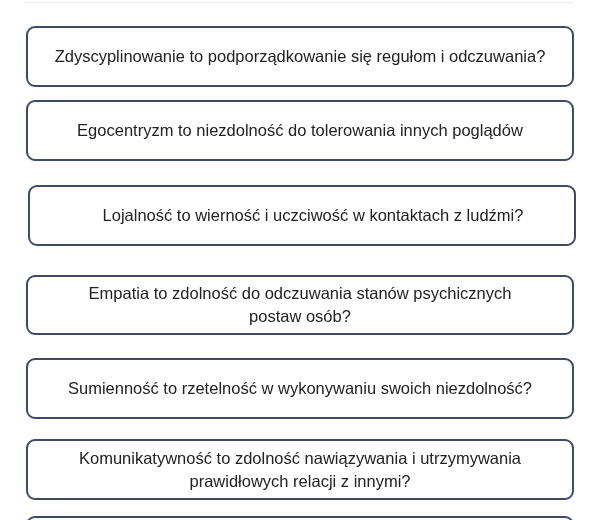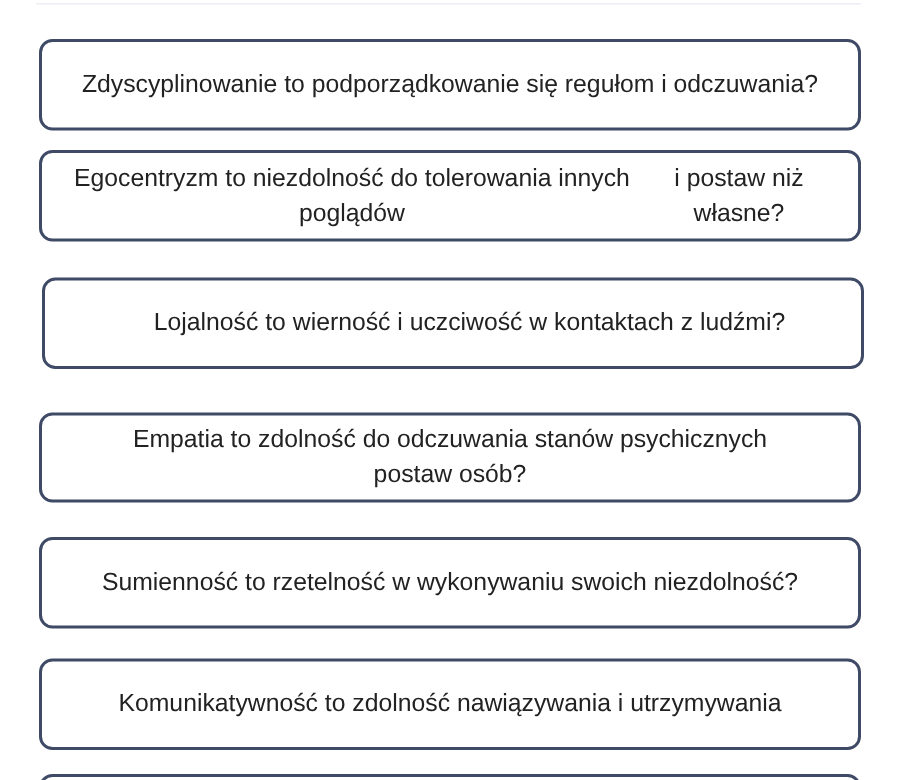--- a/index.html
+++ b/index.html
@@ -16,35 +16,35 @@
 <body>
 
 <div class="top-edge"></div>
 
 <div class="card" style="left:26px;top:26px;width:548px;height:61px;">
   <span>Zdyscyplinowanie  to podporządkowanie się regułom i odczuwania?</span>
 </div>
 
 <div class="card" style="left:26px;top:100px;width:548px;height:61px;flex-direction:row;">
   <span>Egocentryzm to niezdolność do tolerowania innych poglądów</span>
-  <span>i postaw niż własne?</span>
 </div>
 
 <div class="card" style="left:28px;top:185px;width:548px;height:61px;padding-left:36px;">
   <span>Lojalność to wierność i uczciwość w kontaktach z ludźmi?</span>
 </div>
 
 <div class="card" style="left:26px;top:275px;width:548px;height:60px;flex-direction:column;align-items:center;">
   <span>Empatia to zdolność do odczuwania stanów psychicznych</span>
   <span>postaw osób?</span>
 </div>
 
 <div class="card" style="left:26px;top:358px;width:548px;height:61px;">
   <span>Sumienność to rzetelność w wykonywaniu swoich niezdolność?</span>
 </div>
 
 <div class="card" style="left:26px;top:439px;width:548px;height:61px;flex-direction:column;">
   <span>Komunikatywność to zdolność nawiązywania i utrzymywania</span>
+  <span>prawidłowych relacji z innymi?</span>
 </div>
 
 <div class="card" style="left:26px;top:516px;width:548px;height:61px;">
   <span></span>
 </div>
 
 </body></html>

